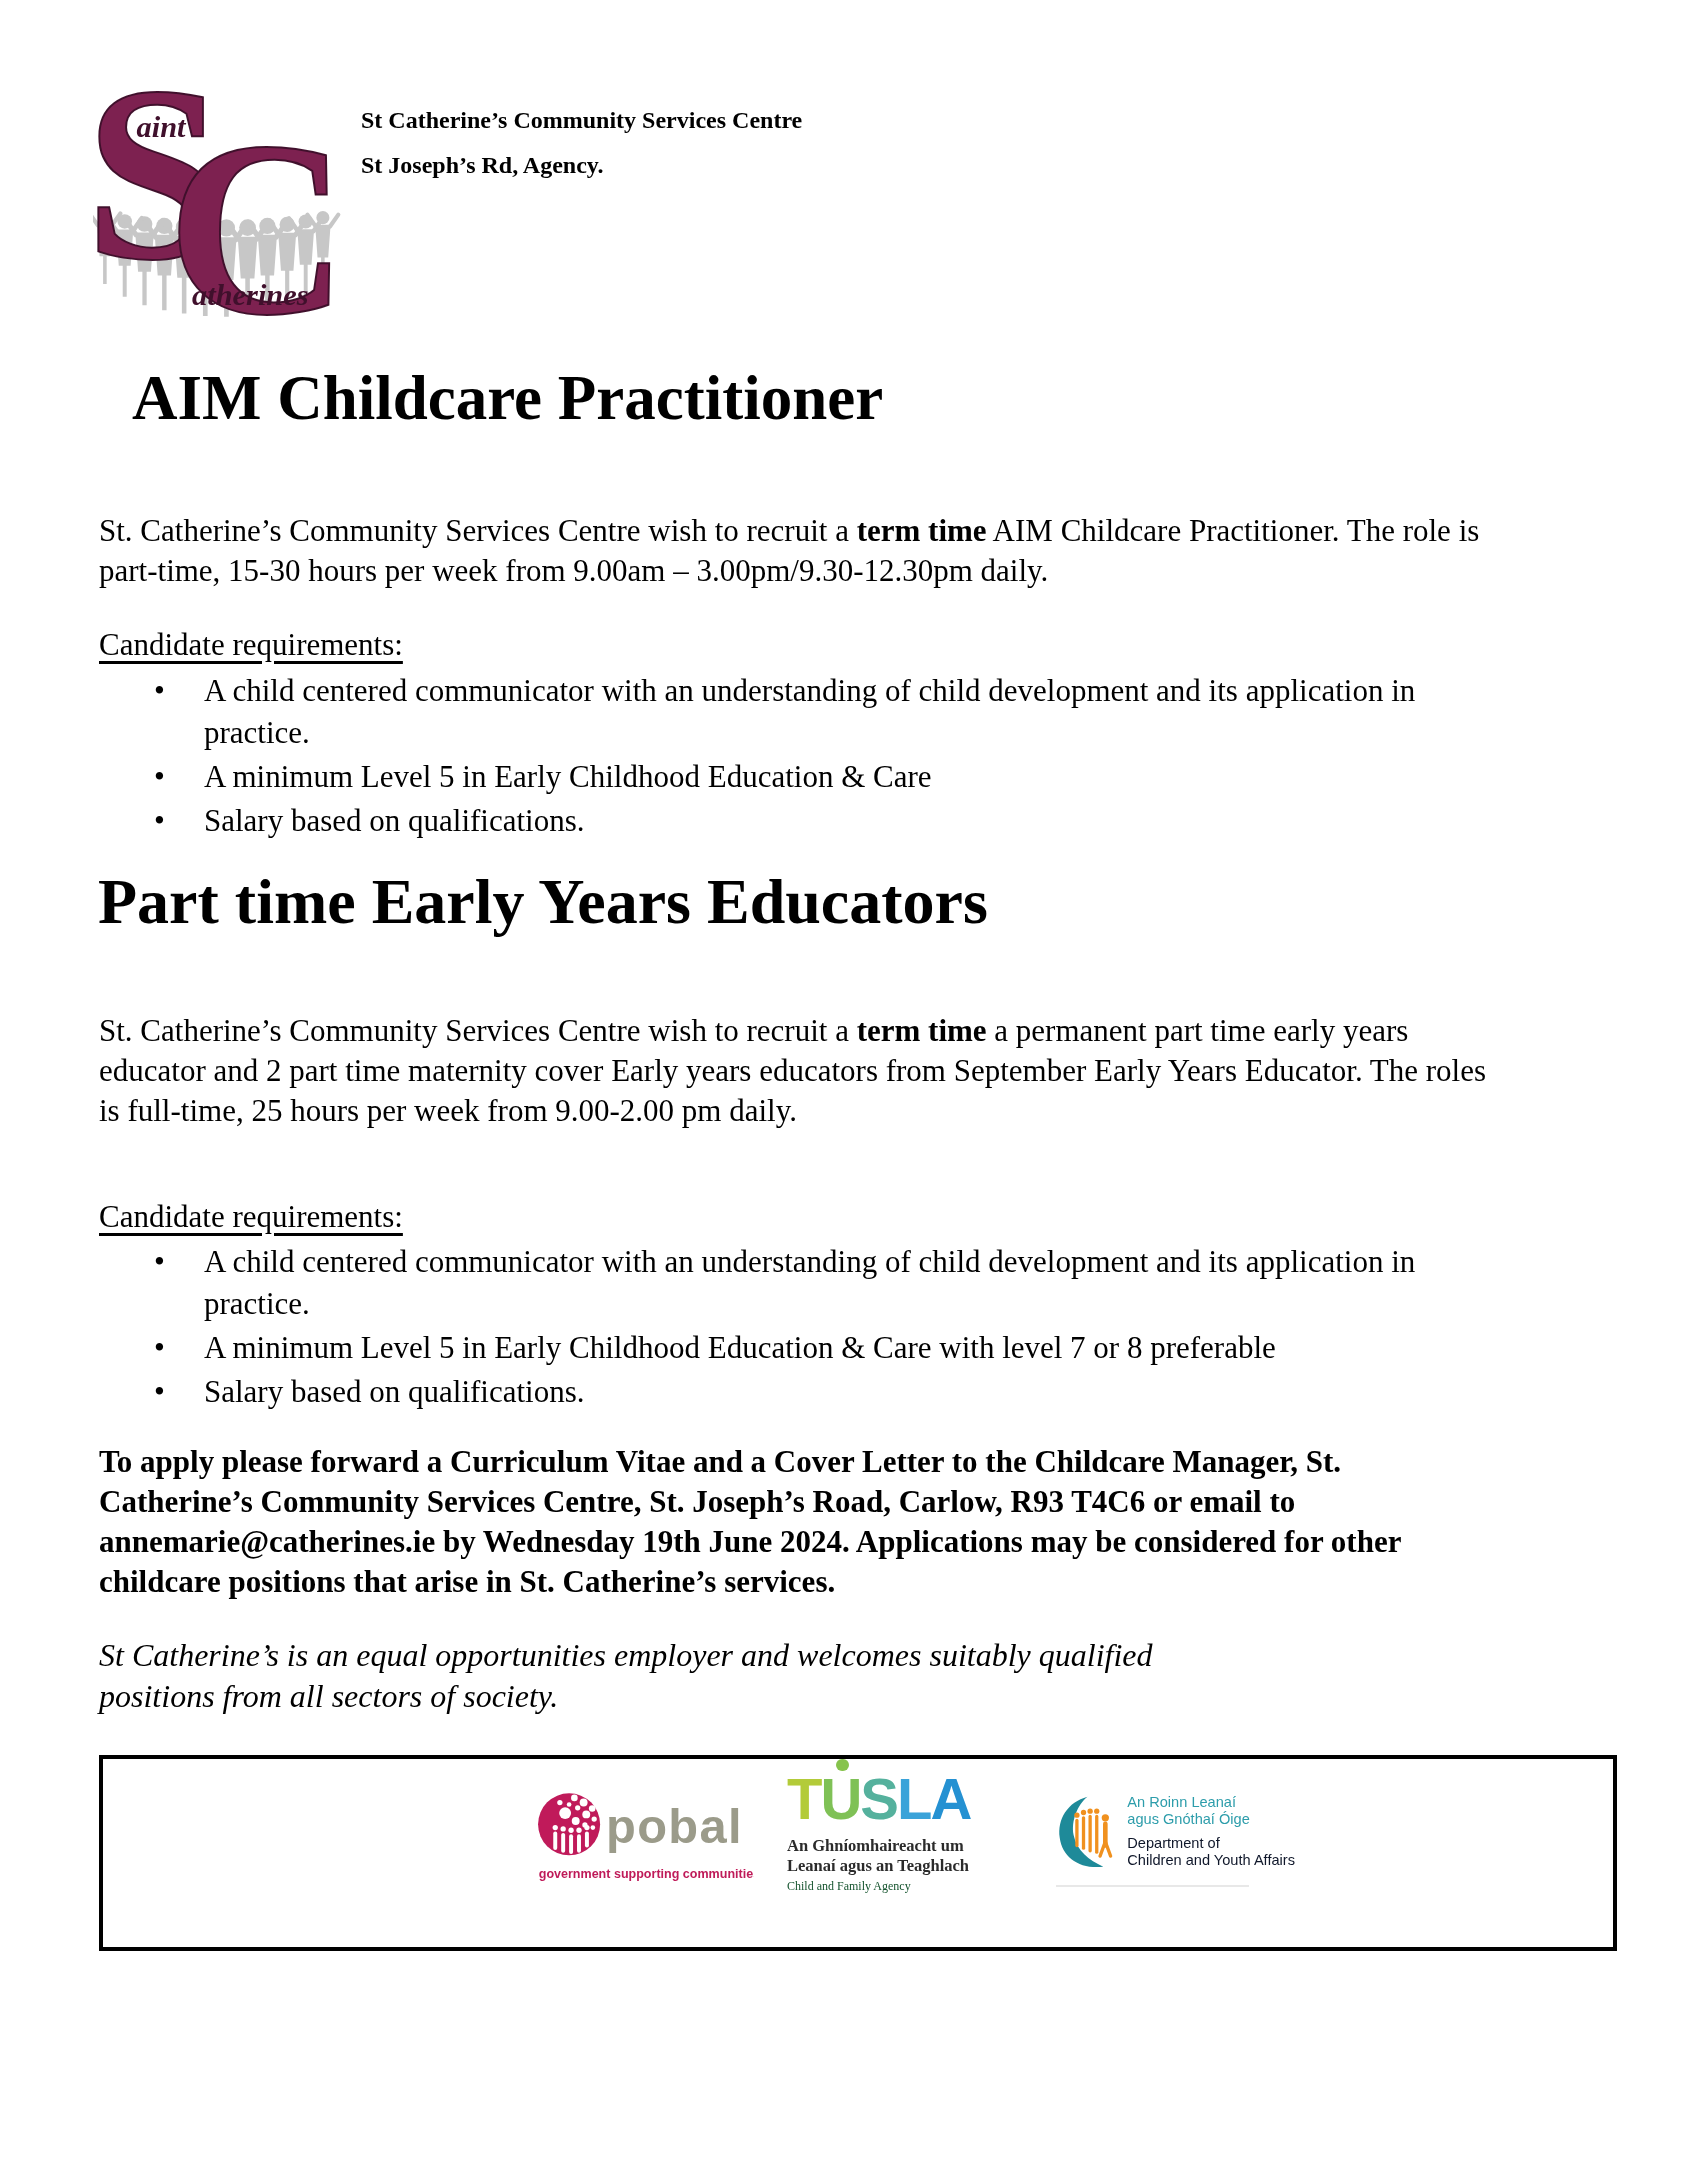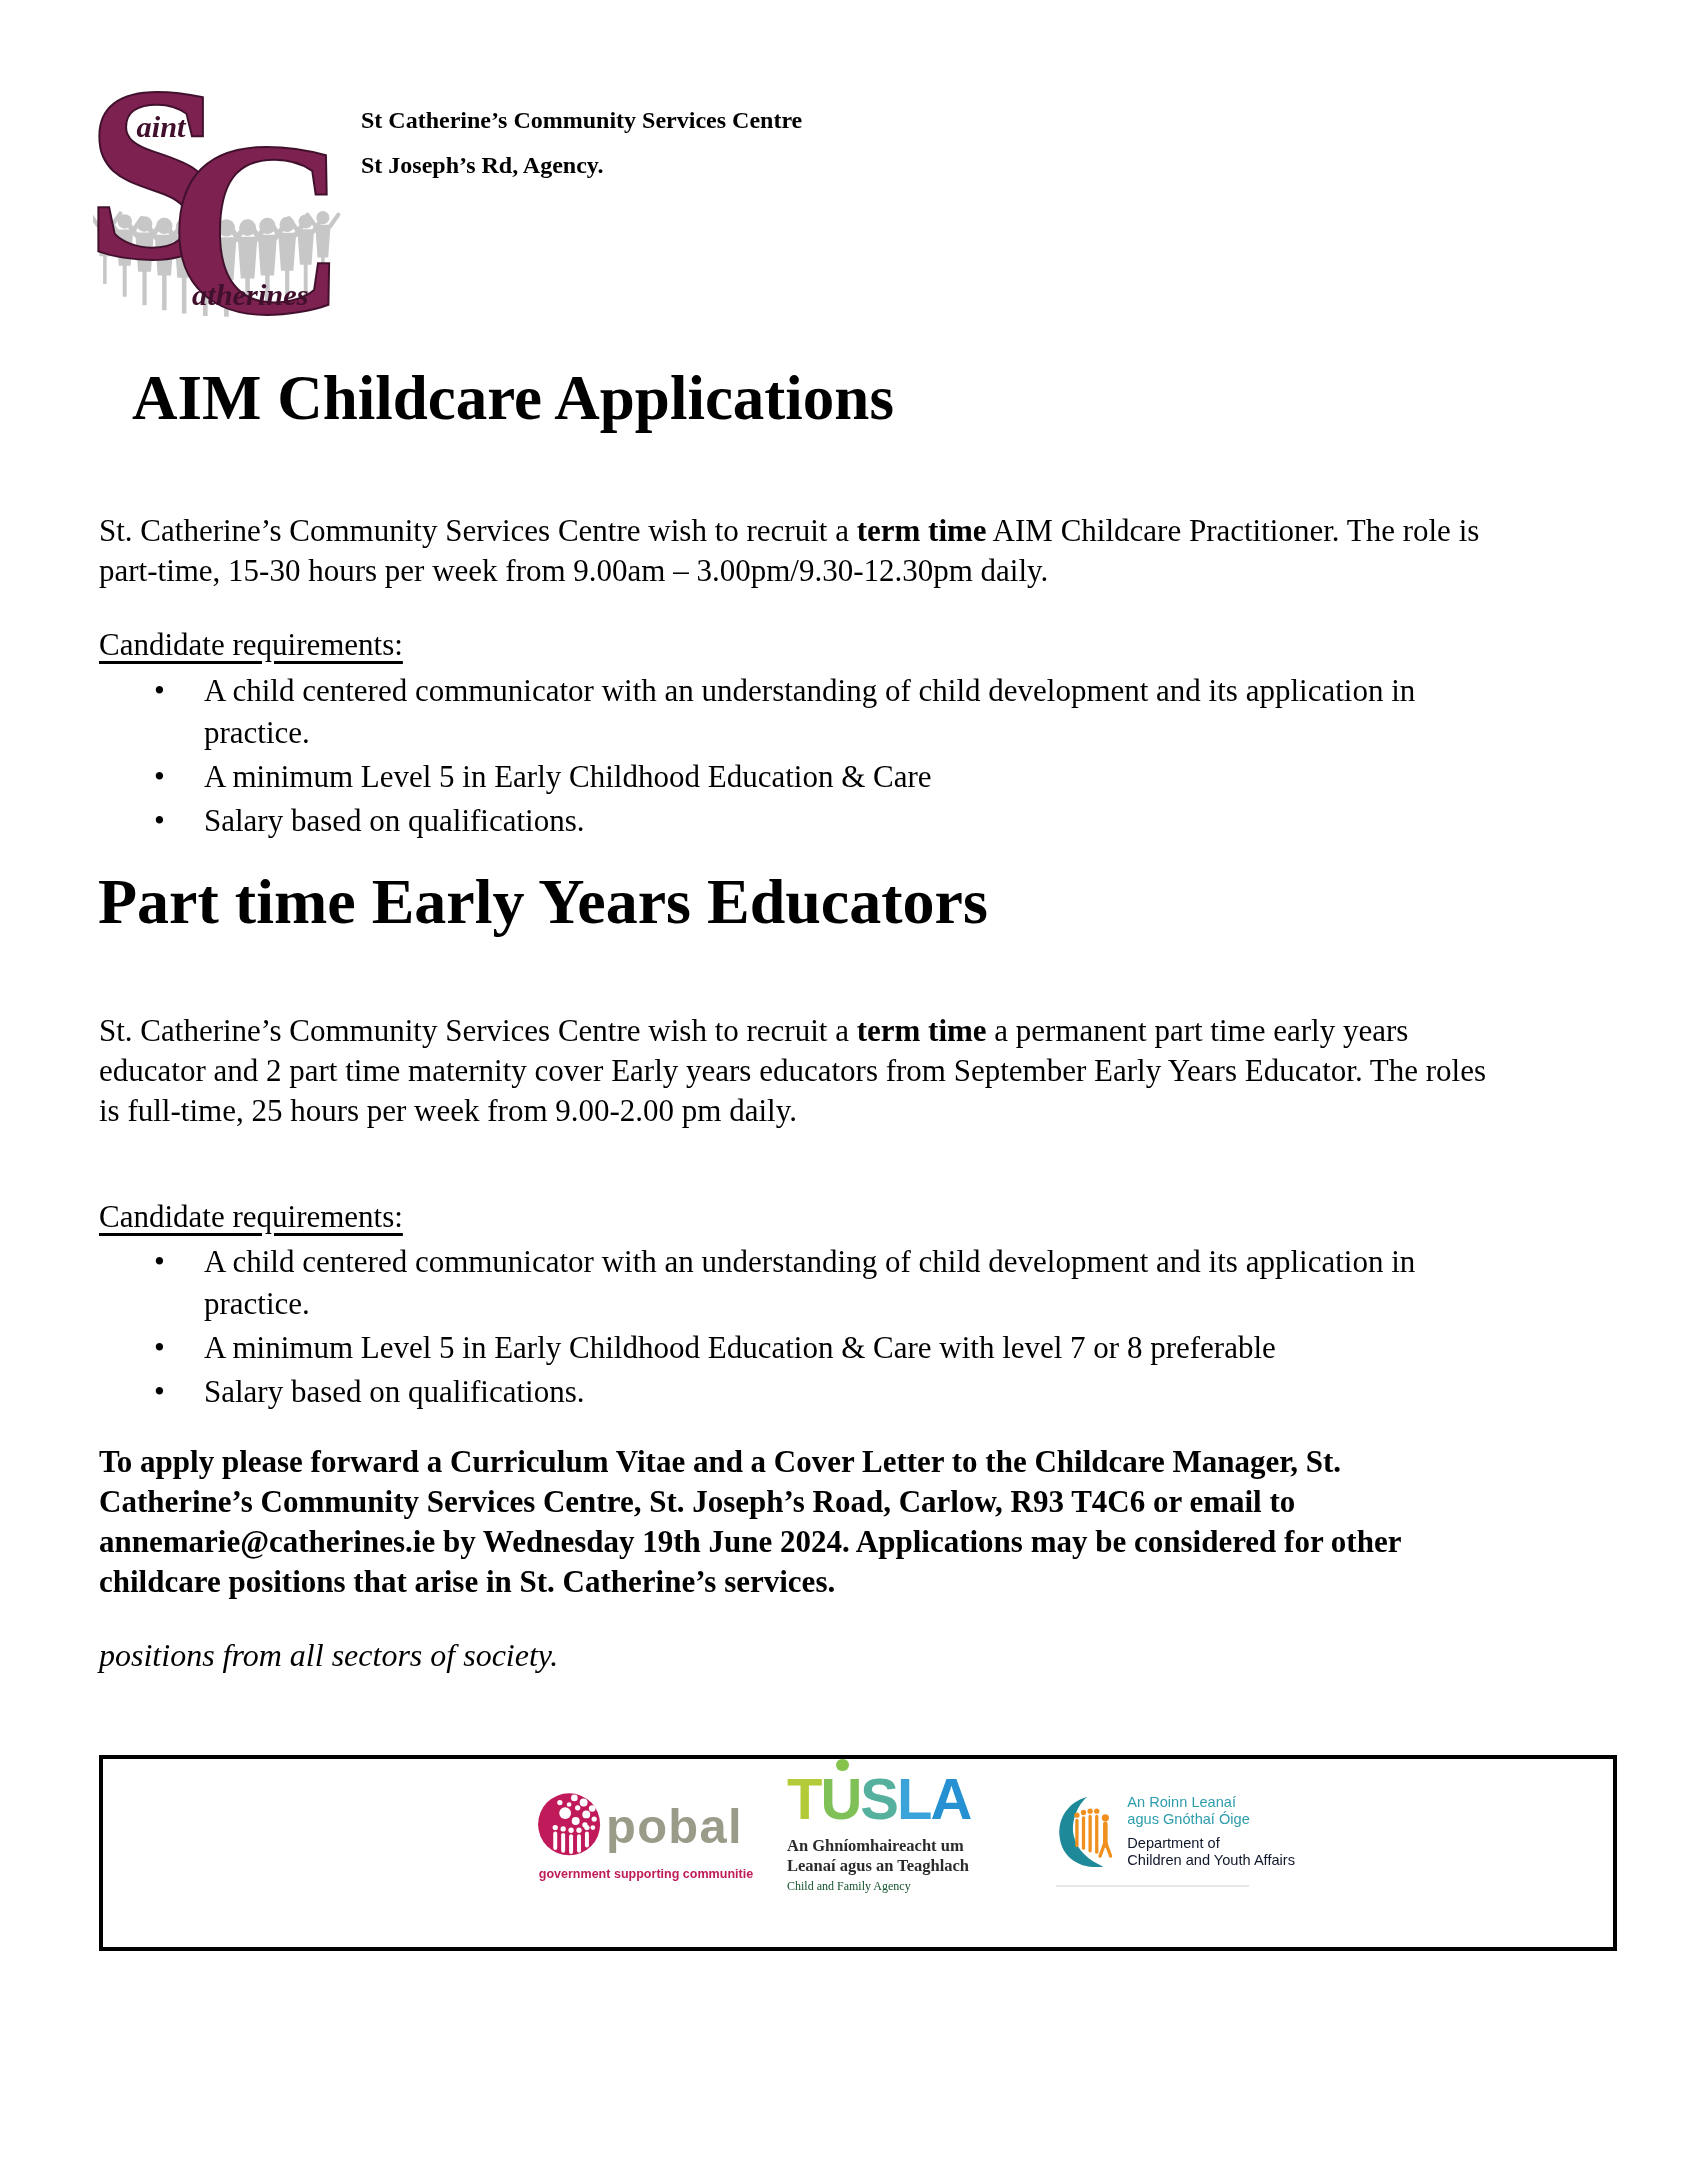--- a/index.html
+++ b/index.html
@@ -78,21 +78,21 @@
     <text x="66" y="78" font-family="Liberation Serif, serif" font-style="italic" font-weight="bold" font-size="46" fill="#40102c">aint</text>
     <text x="150" y="332" font-family="Liberation Serif, serif" font-style="italic" font-weight="bold" font-size="46" fill="#40102c">atherines</text>
   </svg>
 </div>
 
 <div class="abs org-lines">
   <div>St Catherine’s Community Services Centre</div>
   <div>St Joseph’s Rd, Agency.</div>
 </div>
 
-<div class="abs doc-title" id="title-aim">AIM Childcare Applications</div>
+<div class="abs doc-title" id="title-aim">AIM Childcare Practitioner</div>
 
 <p class="abs para" id="para-aim" style="margin:0;"><span>St. Catherine’s Community Services Centre wish to recruit a </span><span class="b">term time</span><span> AIM Childcare Practitioner.  The role is part-time, 15-30 hours per week from 9.00am – 3.00pm/9.30-12.30pm  daily.</span></p>
 
 <div class="abs req-heading" id="req1">Candidate requirements:</div>
 
 <div class="abs bullet-list" id="list1">
   <div class="bullet-item">
     <span class="bullet-marker">•</span>
     <span class="bullet-text">A child centered communicator with an understanding of child development and its application in practice.</span>
   </div>
@@ -123,20 +123,21 @@
   </div>
   <div class="bullet-item">
     <span class="bullet-marker">•</span>
     <span class="bullet-text">Salary based on qualifications.</span>
   </div>
 </div>
 
 <p class="abs para" id="para-apply" style="margin:0;font-weight:bold;">To apply please forward a Curriculum Vitae and a Cover Letter to the Childcare Manager, St. Catherine’s Community Services Centre, St. Joseph’s Road, Carlow, R93 T4C6 or email to annemarie@catherines.ie by Wednesday 19th June 2024. Applications may be considered for other childcare positions that arise in St. Catherine’s services.</p>
 
 <div class="abs" id="equal-opportunity">
+  <div>St Catherine’s is an equal opportunities employer and welcomes suitably qualified</div>
   <div>positions from all sectors of society.</div>
 </div>
 
 <div class="abs" id="footer-box"></div>
 
 <div class="abs" id="pobal">
   <svg width="218" height="99" viewBox="0 0 330 150">
     <circle cx="50" cy="55" r="47" fill="#c01a5a"></circle>
     <g fill="#ffffff">
       <circle cx="58" cy="15" r="5"></circle>

